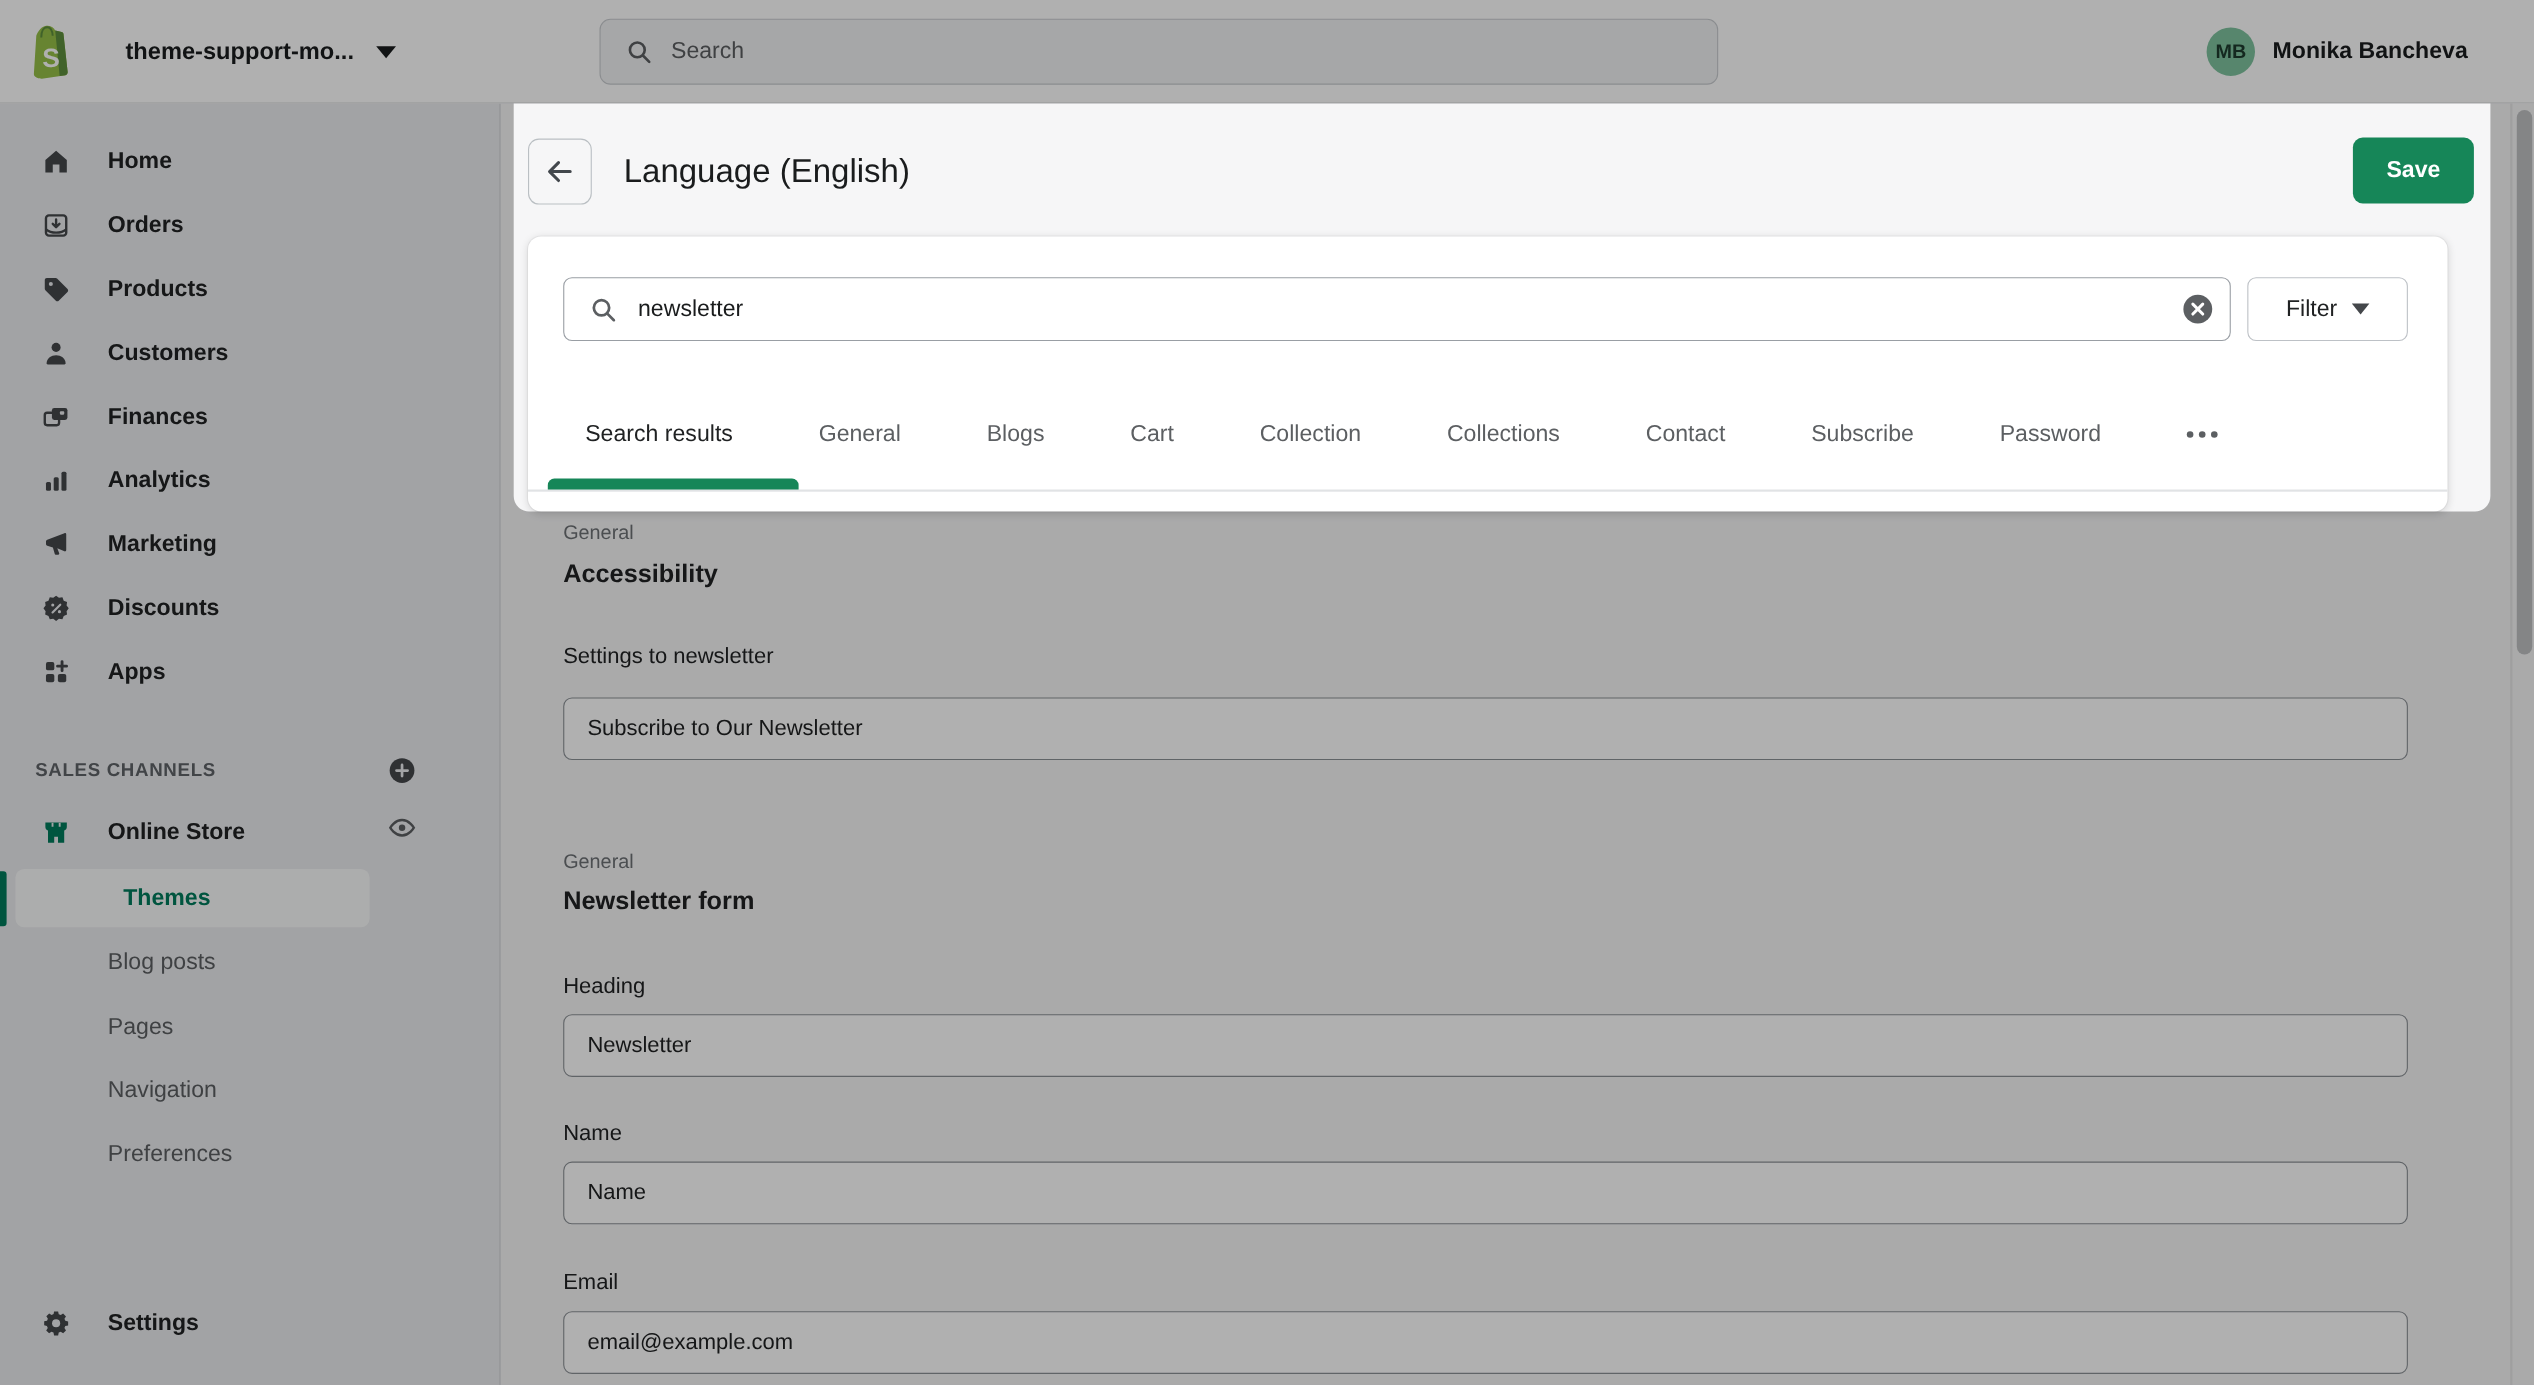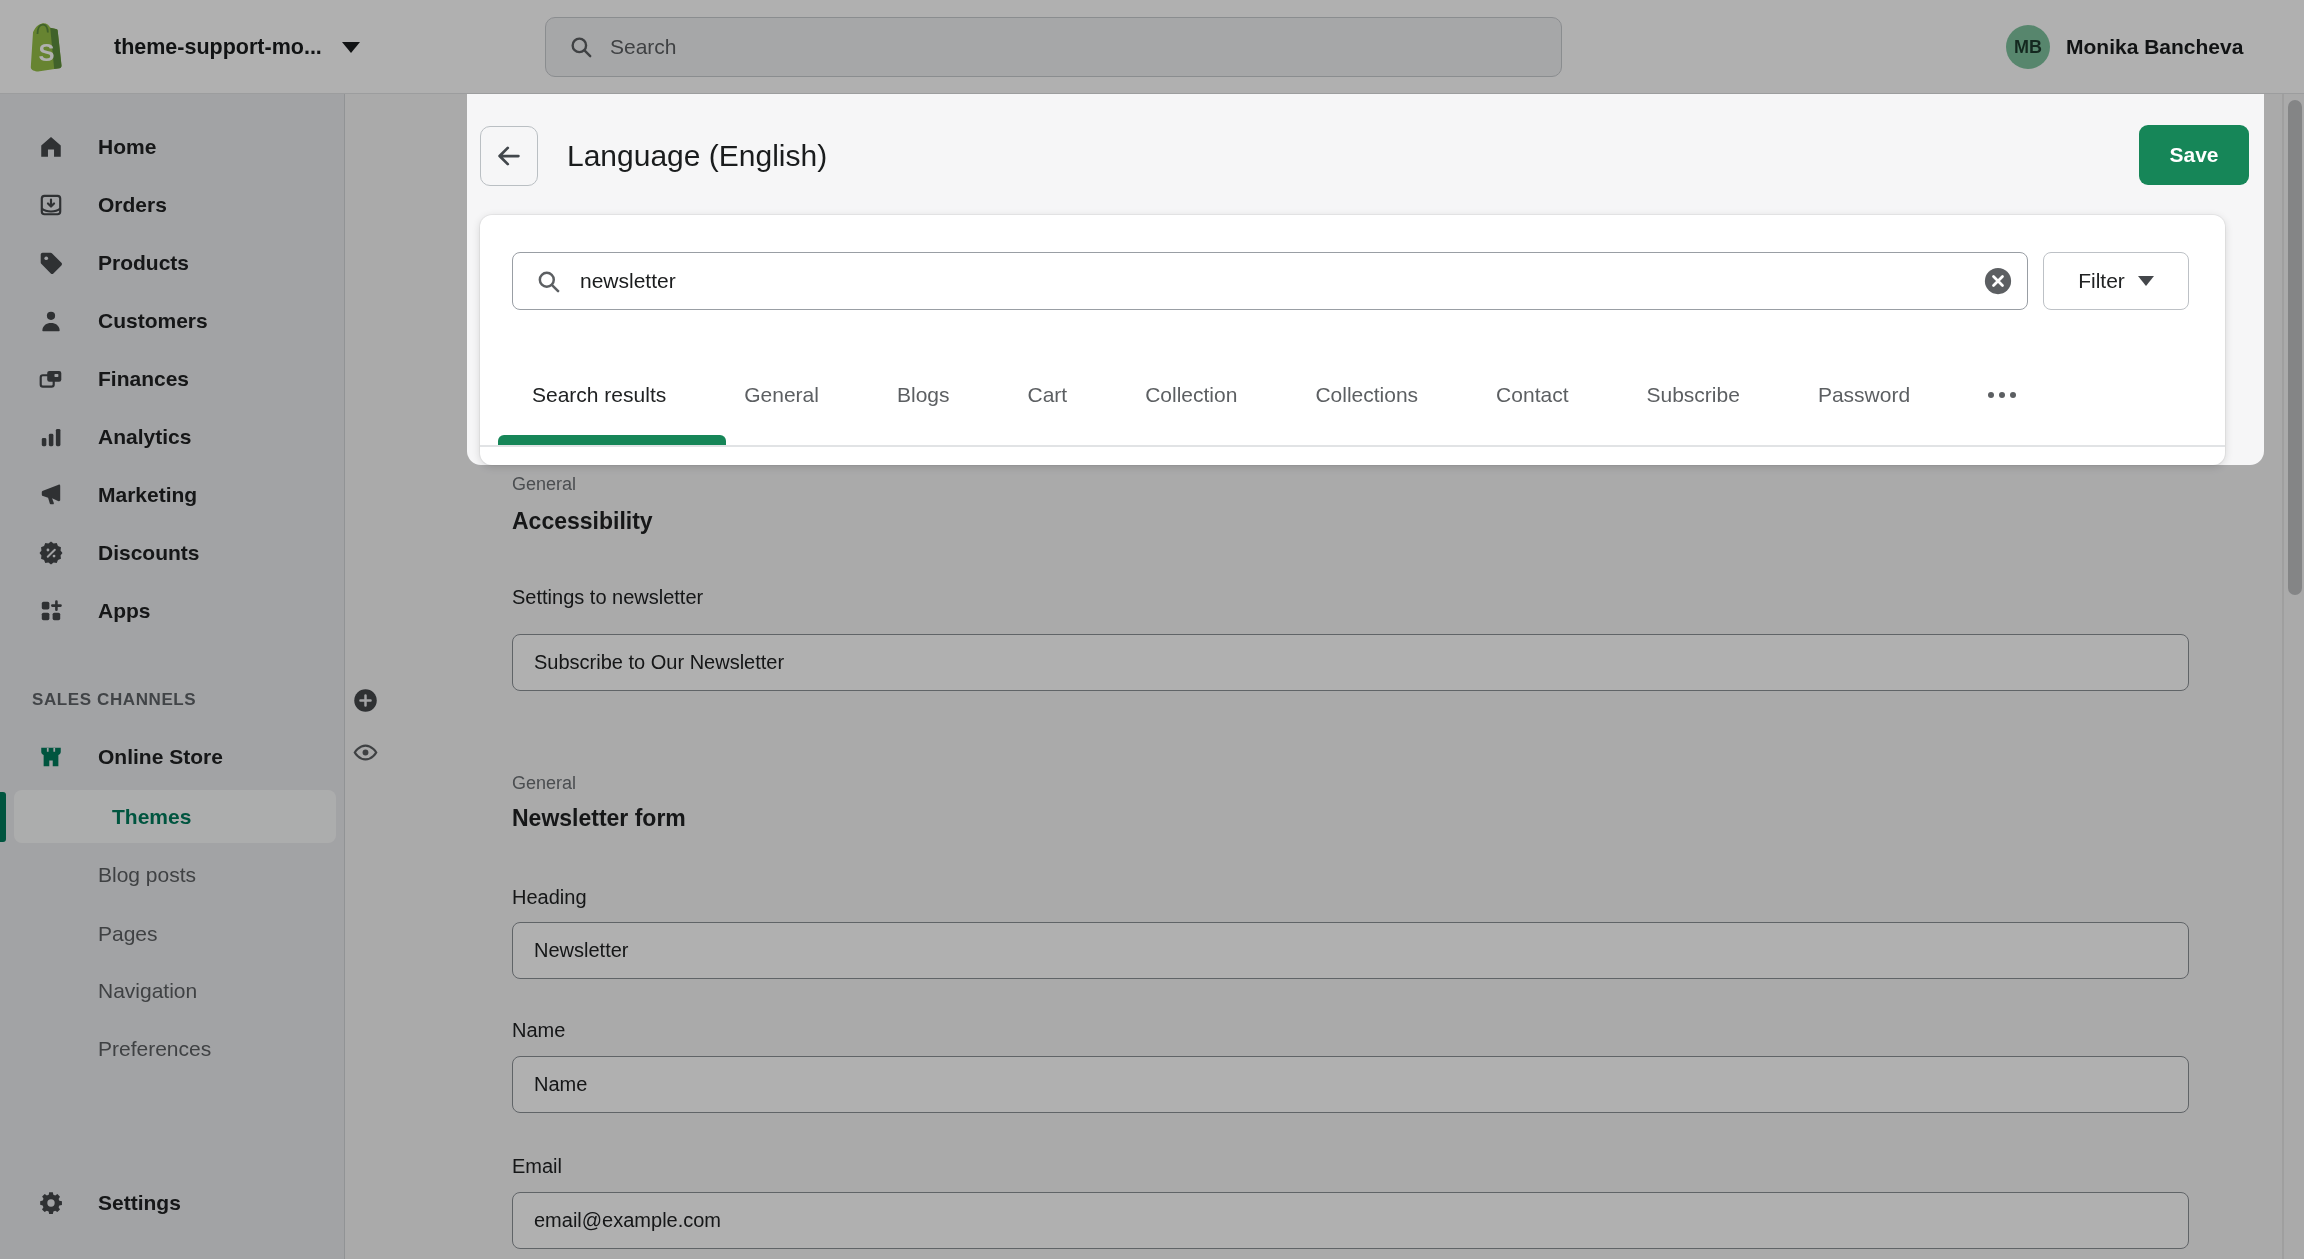--- a/index.html
+++ b/index.html
@@ -14,21 +14,21 @@
   .store-name { font-size:21.5px; font-weight:700; color:#1a1c1d; }
   .caret-down { width:0; height:0; border-left:9px solid transparent; border-right:9px solid transparent; border-top:11px solid #1a1c1d; }
   .topbar-search { left:545px; top:17px; width:1017px; height:60px; background:#f1f2f3; border:1.5px solid #c9ccd0; border-radius:10px; display:flex; align-items:center; padding-left:22px; gap:16px; }
   .topbar-search input { border:none; outline:none; background:transparent; font-size:21px; color:#5c5f62; width:880px; font-family:inherit; }
   .topbar-search input::placeholder { color:#5c5f62; opacity:1; }
   .user { left:2006px; top:0; height:94px; display:flex; align-items:center; gap:16px; cursor:pointer; }
   .avatar { width:44px; height:44px; border-radius:50%; background:#7fc39f; display:flex; align-items:center; justify-content:center; font-size:18px; font-weight:600; color:#1e3b2e; }
   .user-name { font-size:21px; font-weight:600; color:#1a1c1d; }
 
   
-  .sidebar { left:0; top:94px; width:345px; height:1165px; background:#ebecef; border-right:1px solid #d2d5d8; z-index:4; }
+  .sidebar { left:0; top:94px; width:455px; height:1165px; background:#ebecef; border-right:1px solid #d2d5d8; z-index:4; }
   .nav-item { left:0; width:423px; height:58px; display:flex; align-items:center; cursor:pointer; }
   .nav-item .ic { position:absolute; left:38px; width:26px; height:26px; }
   .nav-item .lbl { position:absolute; left:98px; font-size:21px; font-weight:600; color:#202223; }
   .sub-item { left:0; width:423px; height:50px; display:flex; align-items:center; cursor:pointer; }
   .sub-item .lbl { position:absolute; left:98px; font-size:21px; font-weight:400; color:#5c5f62; }
   .sales-channels { left:32px; top:588px; width:360px; height:36px; display:flex; align-items:center; }
   .sales-channels .lbl { font-size:17px; font-weight:600; letter-spacing:0.6px; color:#5f6368; }
   .icon-right { position:absolute; left:352px; width:27px; height:27px; cursor:pointer; }
   .themes-highlight { left:14px; top:696px; width:322px; height:53px; background:#fafbfb; border-radius:8px; cursor:pointer; }
   .themes-accent { left:0; top:698px; width:6px; height:50px; background:#007b5c; border-radius:0 3px 3px 0; }

